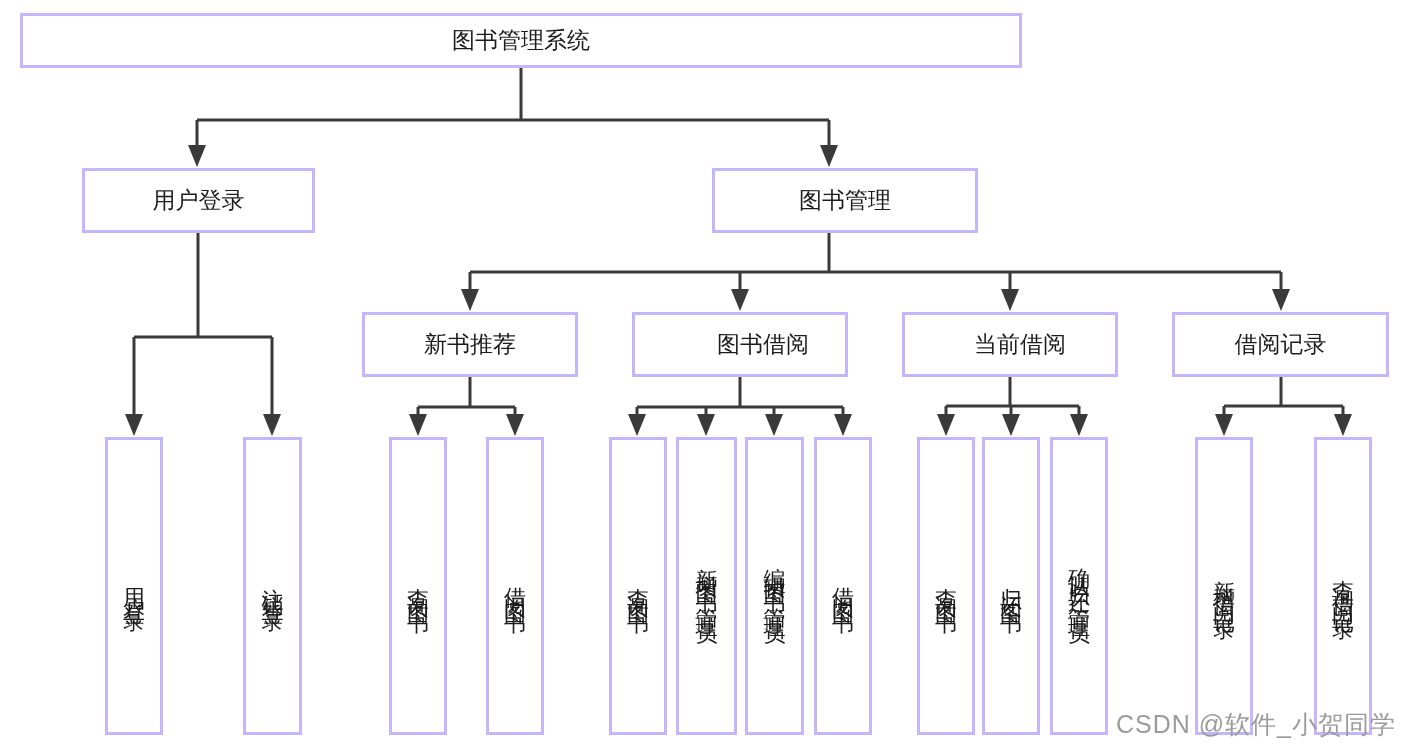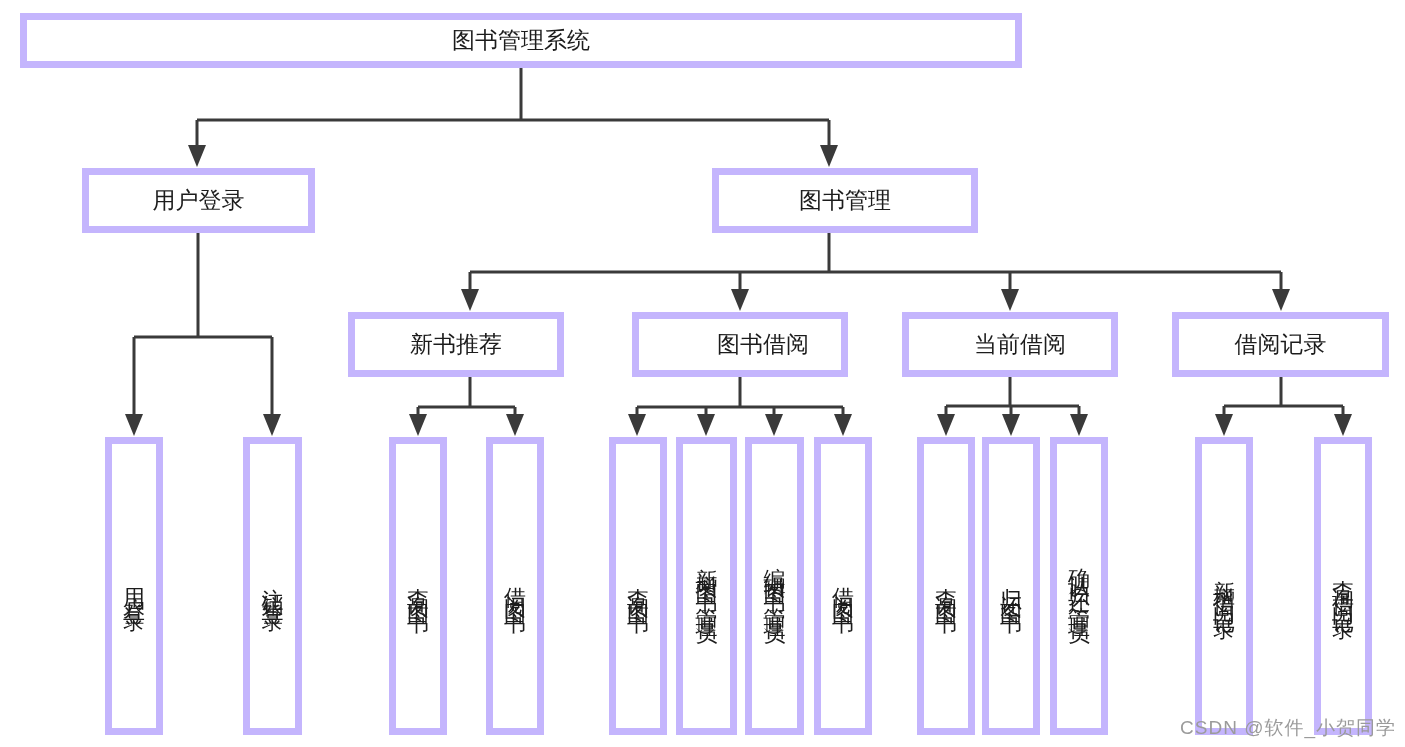--- a/index.html
+++ b/index.html
@@ -2,32 +2,32 @@
 <html><head>
 <meta charset="utf-8">
 <style>
   html,body{margin:0;padding:0;background:#fff;}
   #canvas{
     position:relative;width:1405px;height:747px;background:#ffffff;
     font-family:"Liberation Sans",sans-serif;overflow:hidden;
   }
   #connectors{position:absolute;left:0;top:0;width:1405px;height:747px;pointer-events:none;}
   .node{
-    position:absolute;box-sizing:border-box;border:7px solid #c4b5fd;background:#ffffff;
+    position:absolute;box-sizing:border-box;border:3px solid #c4b5fd;background:#ffffff;
     display:flex;align-items:center;justify-content:center;color:#1c1c1c;
   }
   .hbox{font-size:23px;}
   .hbox span{white-space:nowrap;}
   .vbox{font-size:22px;}
   .vbox span{
     writing-mode:vertical-rl;text-orientation:mixed;letter-spacing:8px;
     white-space:nowrap;display:block;
   }
   .watermark{
-    position:absolute;right:9px;bottom:6px;color:#9b9b9b;font-size:19px;
+    position:absolute;right:9px;bottom:6px;color:#9b9b9b;font-size:25px;
     letter-spacing:1px;white-space:nowrap;
   }
 </style>
 </head>
 <body>
 
 <div id="canvas">
 
   <svg id="connectors" viewBox="0 0 1405 747" xmlns="http://www.w3.org/2000/svg">
     <g stroke="#3a3a3a" stroke-width="3" fill="none">
@@ -82,21 +82,21 @@
     <span>图书管理系统</span>
   </div>
 
   <div class="node hbox" style="left:82px;top:168px;width:233px;height:65px;">
     <span>用户登录</span>
   </div>
   <div class="node hbox" style="left:712px;top:168px;width:266px;height:65px;">
     <span>图书管理</span>
   </div>
 
-  <div class="node hbox" style="left:348px;top:312px;width:216px;height:65px;">
+  <div class="node hbox" style="left:362px;top:312px;width:216px;height:65px;">
     <span>新书推荐</span>
   </div>
   <div class="node hbox" style="left:632px;top:312px;width:216px;height:65px;padding-left:46px;">
     <span>图书借阅</span>
   </div>
   <div class="node hbox" style="left:902px;top:312px;width:216px;height:65px;padding-left:20px;">
     <span>当前借阅</span>
   </div>
   <div class="node hbox" style="left:1172px;top:312px;width:217px;height:65px;">
     <span>借阅记录</span>

